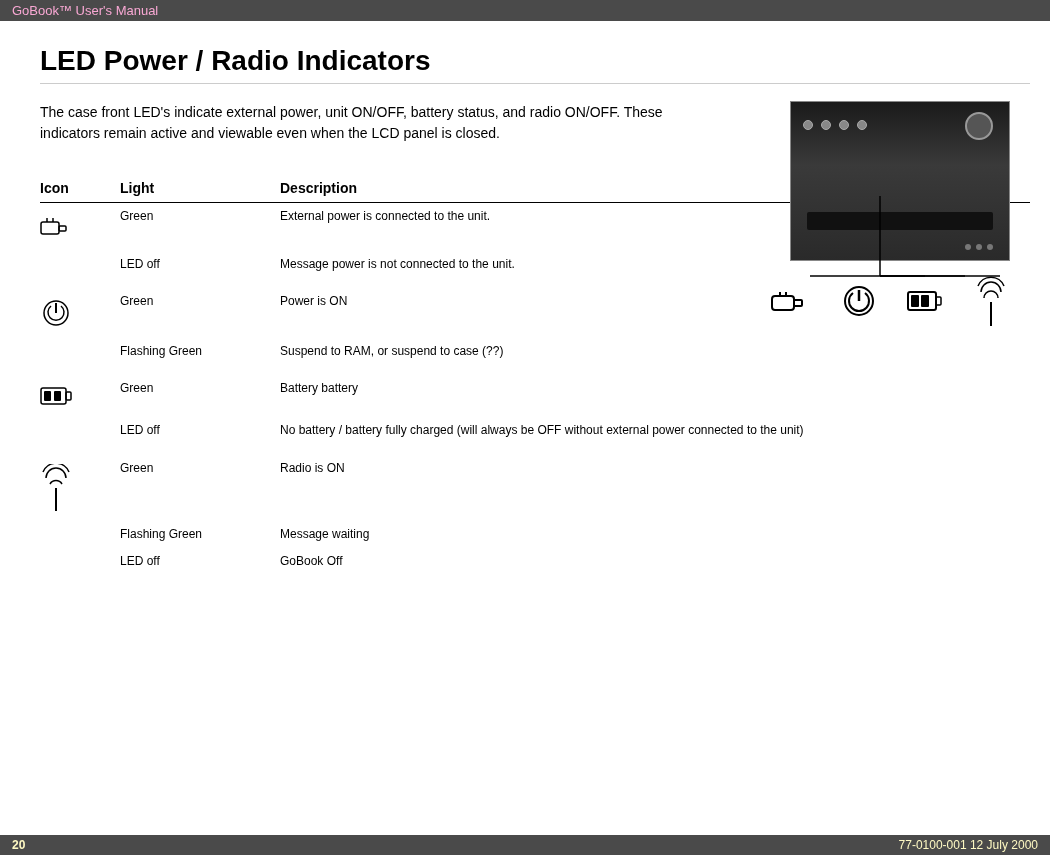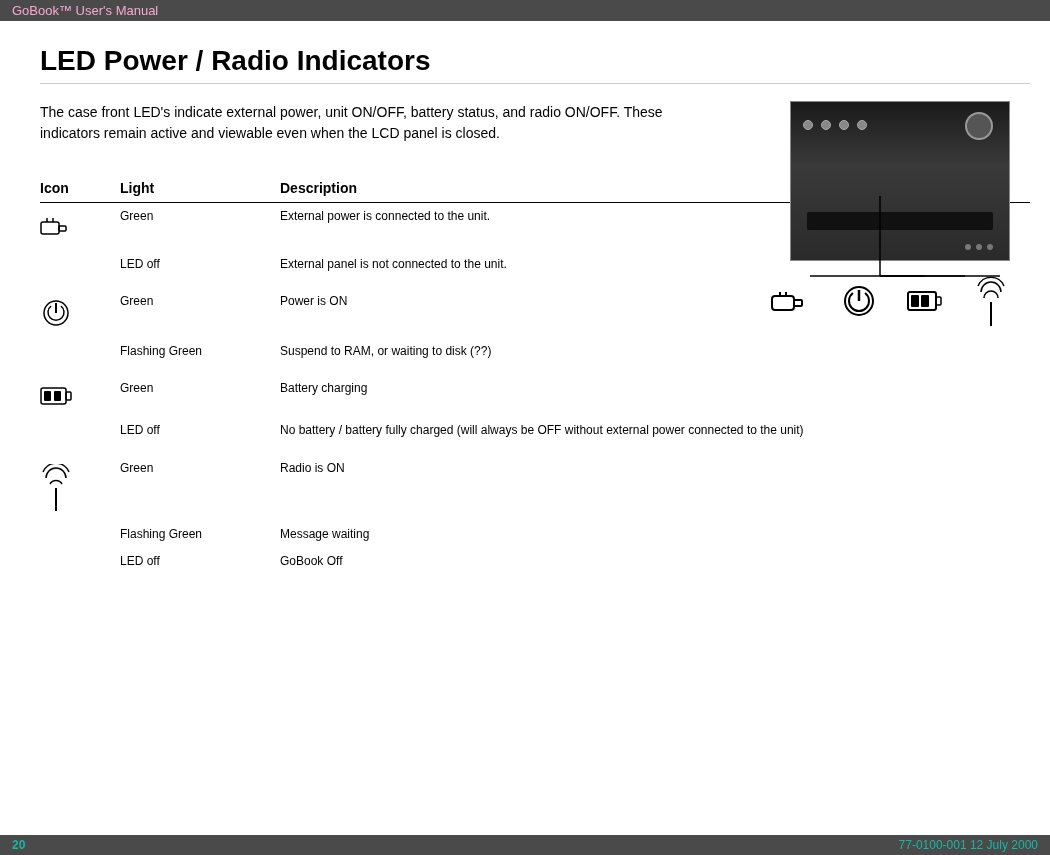--- a/index.html
+++ b/index.html
@@ -23,21 +23,21 @@
       align-items: center;
     }
 
     
     .bottom-bar {
       position: absolute;
       bottom: 0;
       left: 0;
       right: 0;
       background: #4a4a4a;
-      color: #14b8a6;
+      color: #fef9c3;
       font-size: 12px;
       padding: 3px 12px;
       display: flex;
       justify-content: space-between;
       align-items: center;
     }
 
     .content {
       padding: 24px 20px 40px 40px;
       position: relative;
@@ -263,21 +263,21 @@
             </svg>
           </div>
         </td>
         <td class="col-light">Green</td>
         <td class="col-desc">External power is connected to the unit.</td>
       </tr>
 
       <tr>
         <td class="col-icon"></td>
         <td class="col-light">LED off</td>
-        <td class="col-desc">External panel is not connected to the unit.</td>
+        <td class="col-desc">Message power is not connected to the unit.</td>
       </tr>
 
       <tr style="height: 8px;">
           <td colspan="3"></td>
         </tr>
 
       <tr>
         <td class="col-icon">
           <div class="icon-cell">
             <svg width="32" height="32" viewBox="0 0 32 32">
@@ -287,40 +287,40 @@
             </svg>
           </div>
         </td>
         <td class="col-light">Green</td>
         <td class="col-desc">Power is ON</td>
       </tr>
 
       <tr>
         <td class="col-icon"></td>
         <td class="col-light">Flashing Green</td>
-        <td class="col-desc">Suspend to RAM, or waiting to disk (??)</td>
+        <td class="col-desc">Suspend to RAM, or suspend to case (??)</td>
       </tr>
 
       <tr style="height: 8px;">
           <td colspan="3"></td>
         </tr>
 
       <tr>
         <td class="col-icon">
           <div class="icon-cell">
             <svg width="34" height="24" viewBox="0 0 34 24">
               <rect x="1" y="4" width="25" height="16" rx="2" fill="none" stroke="#000" stroke-width="1.5"></rect>
               <rect x="26" y="8" width="5" height="8" rx="1" fill="none" stroke="#000" stroke-width="1.5"></rect>
               <rect x="4" y="7" width="7" height="10" rx="1" fill="#000"></rect>
               <rect x="14" y="7" width="7" height="10" rx="1" fill="#000"></rect>
             </svg>
           </div>
         </td>
         <td class="col-light">Green</td>
-        <td class="col-desc">Battery charging</td>
+        <td class="col-desc">Battery battery</td>
       </tr>
 
       <tr>
         <td class="col-icon"></td>
         <td class="col-light">LED off</td>
         <td class="col-desc">No battery / battery fully charged (will always be OFF without external power connected to the unit)</td>
       </tr>
 
       <tr style="height: 12px;">
           <td colspan="3"></td>

